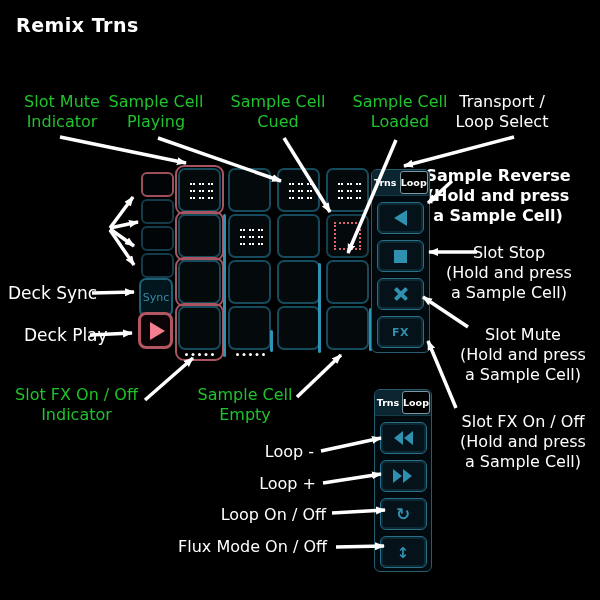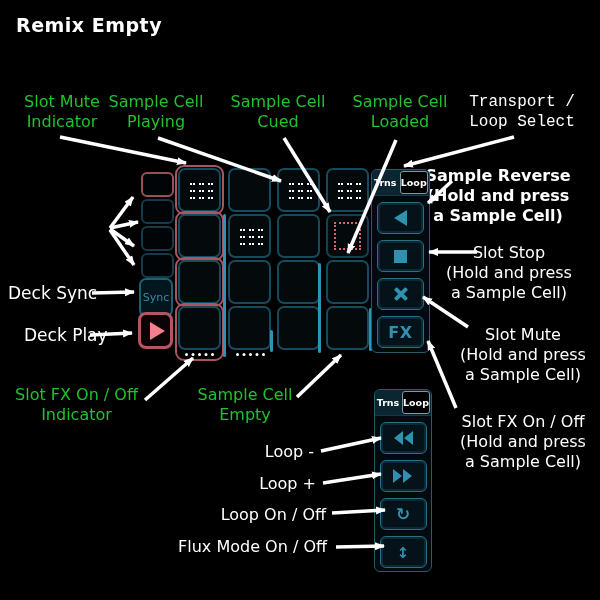--- a/index.html
+++ b/index.html
@@ -47,45 +47,45 @@
   .pbtn{width:47px;height:32px;margin:6px auto 0;border:1px solid #2a6e88;border-radius:6px;
         background:#051219;box-shadow:inset 0 0 0 2px #0b2833;display:flex;align-items:center;
         justify-content:center;box-sizing:border-box;color:#3090b0;}
   .icon-reverse{width:0;height:0;border-right:13px solid #3090b0;
                 border-top:8px solid transparent;border-bottom:8px solid transparent;}
   .icon-stop{width:13px;height:13px;background:#3090b0;}
   .icon-mute-x{position:relative;width:16px;height:16px;}
   .icon-mute-x::before,.icon-mute-x::after{content:"";position:absolute;left:0;top:6px;width:16px;height:4px;
                 background:#3090b0;border-radius:1px;}
   .icon-mute-x::before{transform:rotate(45deg);} .icon-mute-x::after{transform:rotate(-45deg);}
-  .icon-fx{font-size:16px;font-weight:bold;color:#3090b0;letter-spacing:.5px;}
+  .icon-fx{font-size:11px;font-weight:bold;color:#3090b0;letter-spacing:.5px;}
   .dbl{display:flex;}
   .icon-rewind span{width:0;height:0;border-right:9px solid #3090b0;
        border-top:7px solid transparent;border-bottom:7px solid transparent;margin-left:1px;}
   .icon-fast-forward span{width:0;height:0;border-left:9px solid #3090b0;
        border-top:7px solid transparent;border-bottom:7px solid transparent;margin-right:1px;}
   .icon-loop::before{content:"\21BB";font-size:17px;font-weight:bold;color:#3090b0;}
   .icon-flux::before{content:"\2195";font-size:15px;font-weight:bold;color:#3090b0;}
   svg#arrows{position:absolute;left:0;top:0;pointer-events:none;}
 </style>
 </head>
 <body>
 
 <div id="stage">
-  <div id="title">Remix Empty</div>
+  <div id="title">Remix Trns</div>
 
   <div class="lbl green center" style="left:8px;top:92px;width:108px;">Slot Mute
 Indicator</div>
   <div class="lbl green center" style="left:103px;top:92px;width:106px;">Sample Cell
 Playing</div>
   <div class="lbl green center" style="left:226px;top:92px;width:104px;">Sample Cell
 Cued</div>
   <div class="lbl green center" style="left:347px;top:92px;width:106px;">Sample Cell
 Loaded</div>
-  <div class="lbl center" style="left:462px;top:92px;width:120px;font-family:Liberation Mono, monospace;">Transport /
+  <div class="lbl center" style="left:442px;top:92px;width:120px;">Transport /
 Loop Select</div>
 
   <div class="lbl center" style="left:425px;top:166px;width:146px;font-weight:bold;">Sample Reverse
 (Hold and press
 a Sample Cell)</div>
   <div class="lbl center" style="left:436px;top:243px;width:146px;">Slot Stop
 (Hold and press
 a Sample Cell)</div>
   <div class="lbl center" style="left:450px;top:325px;width:146px;">Slot Mute
 (Hold and press

